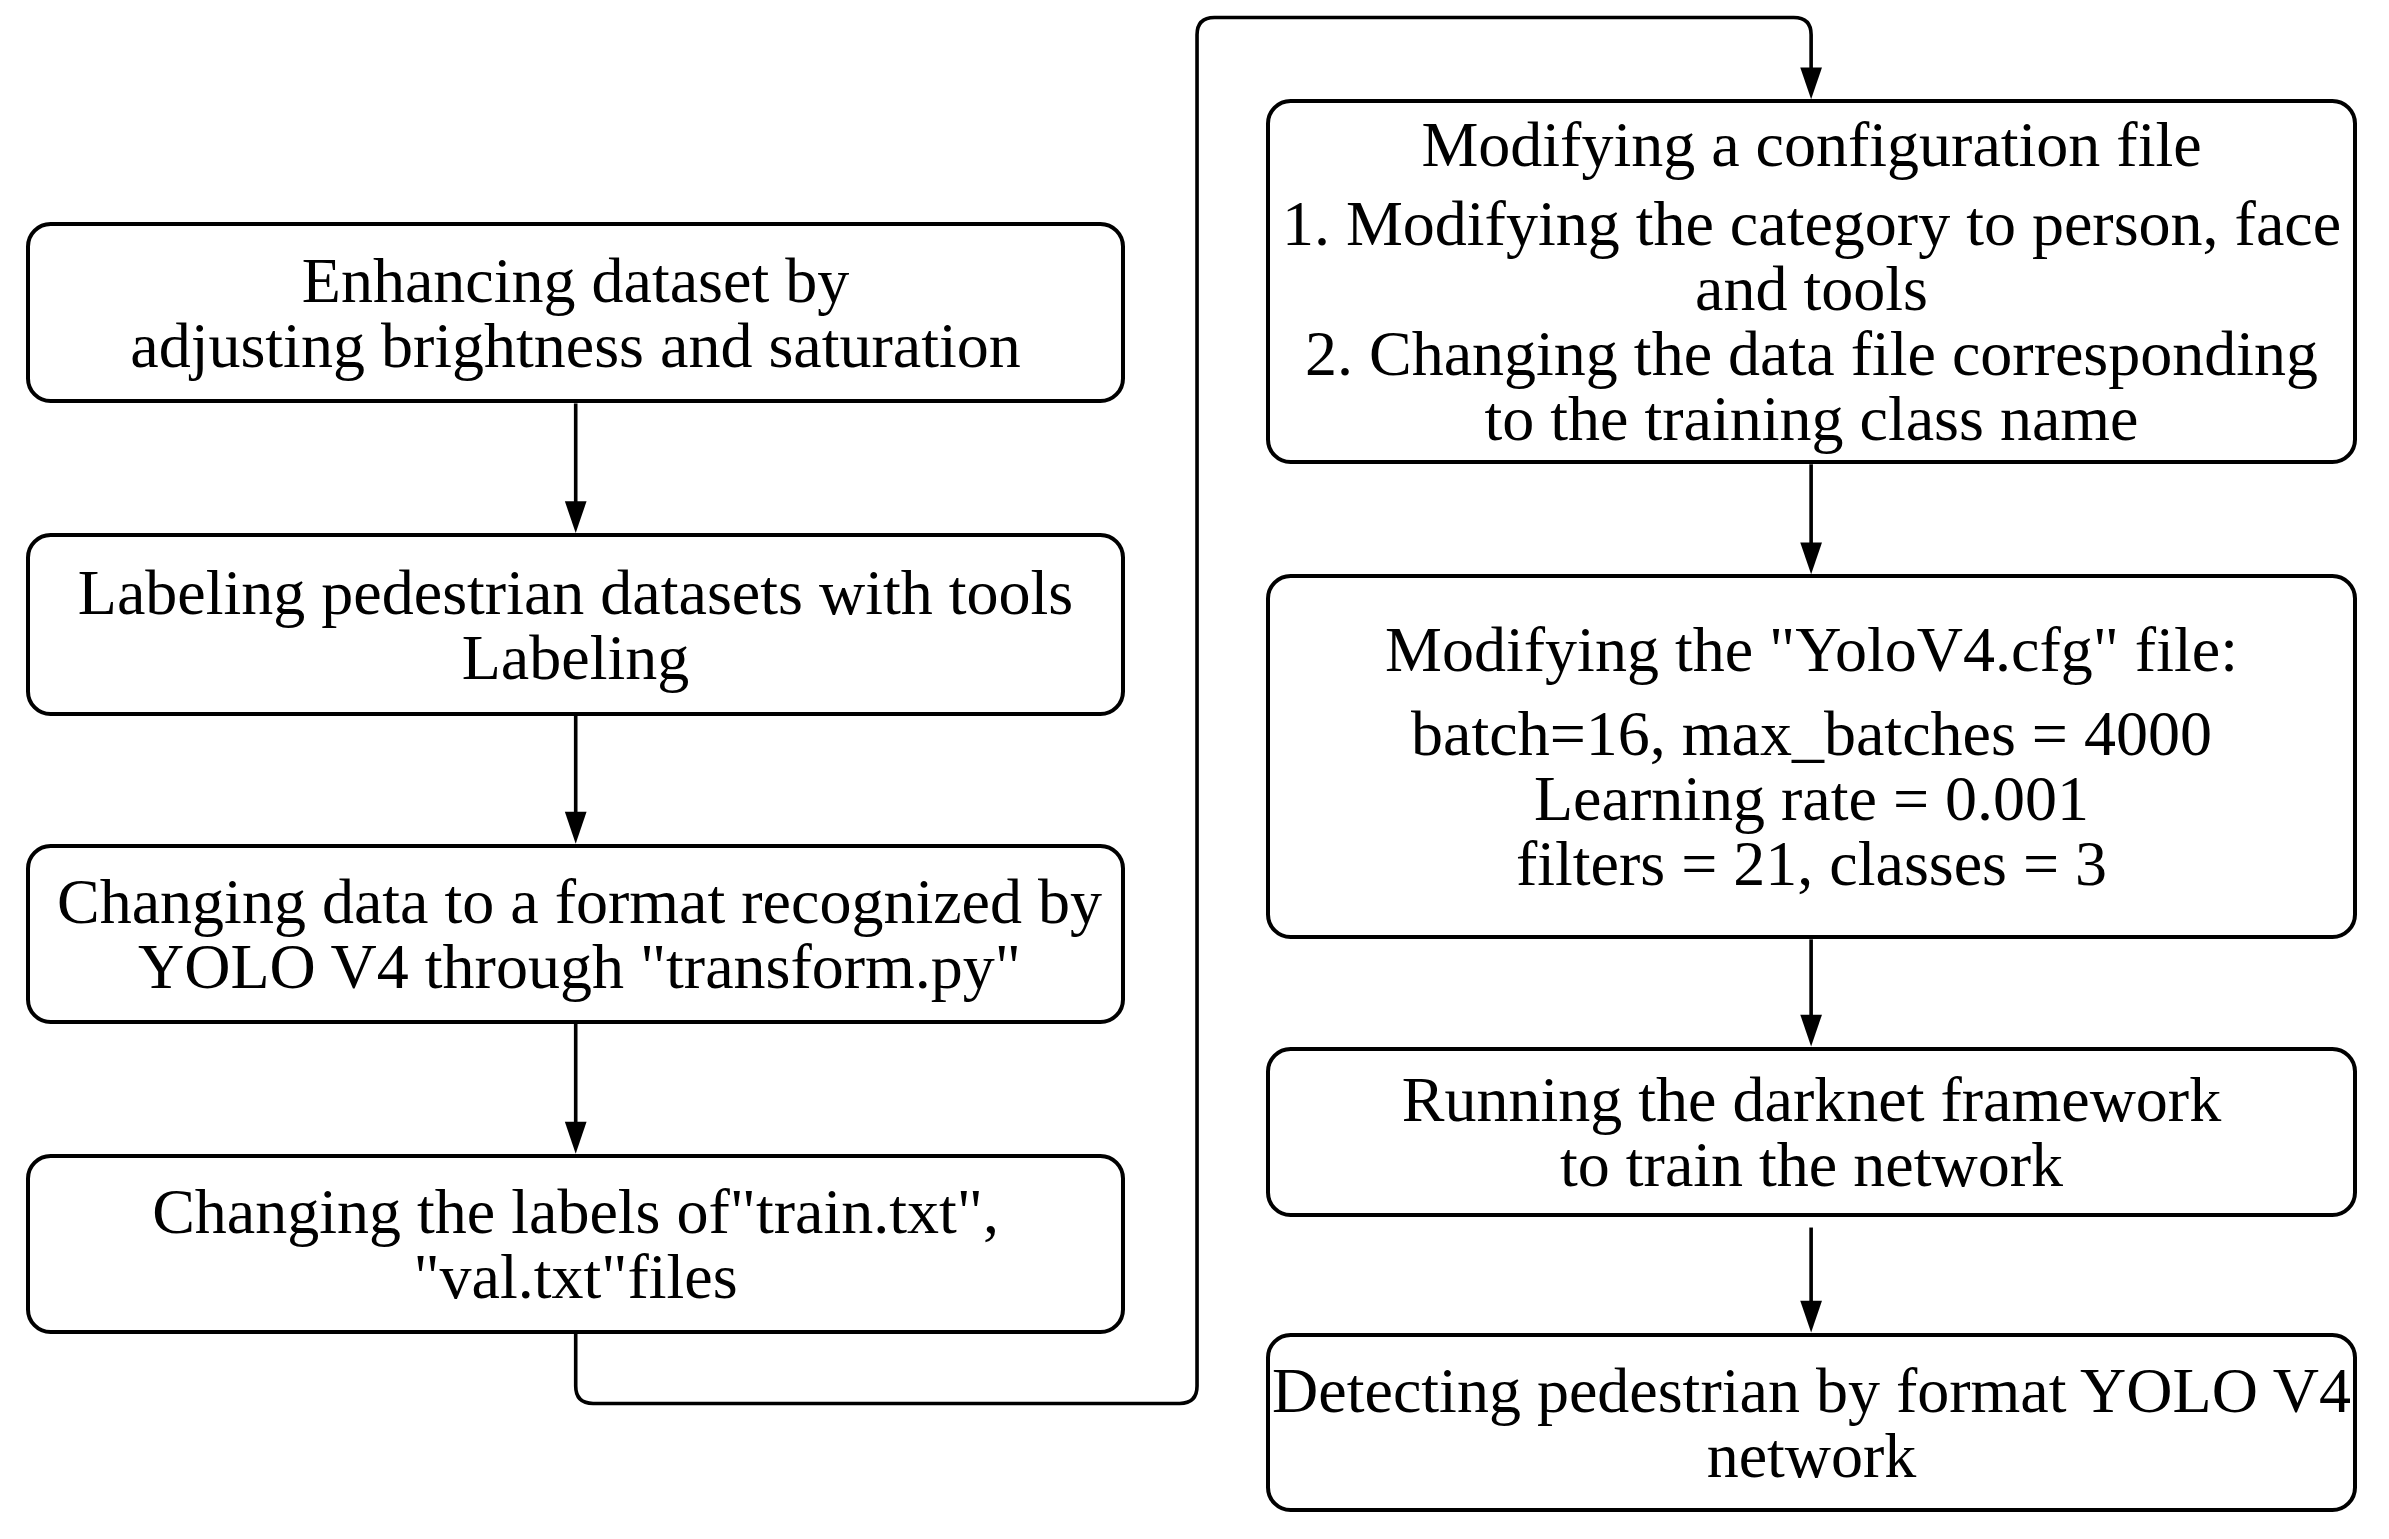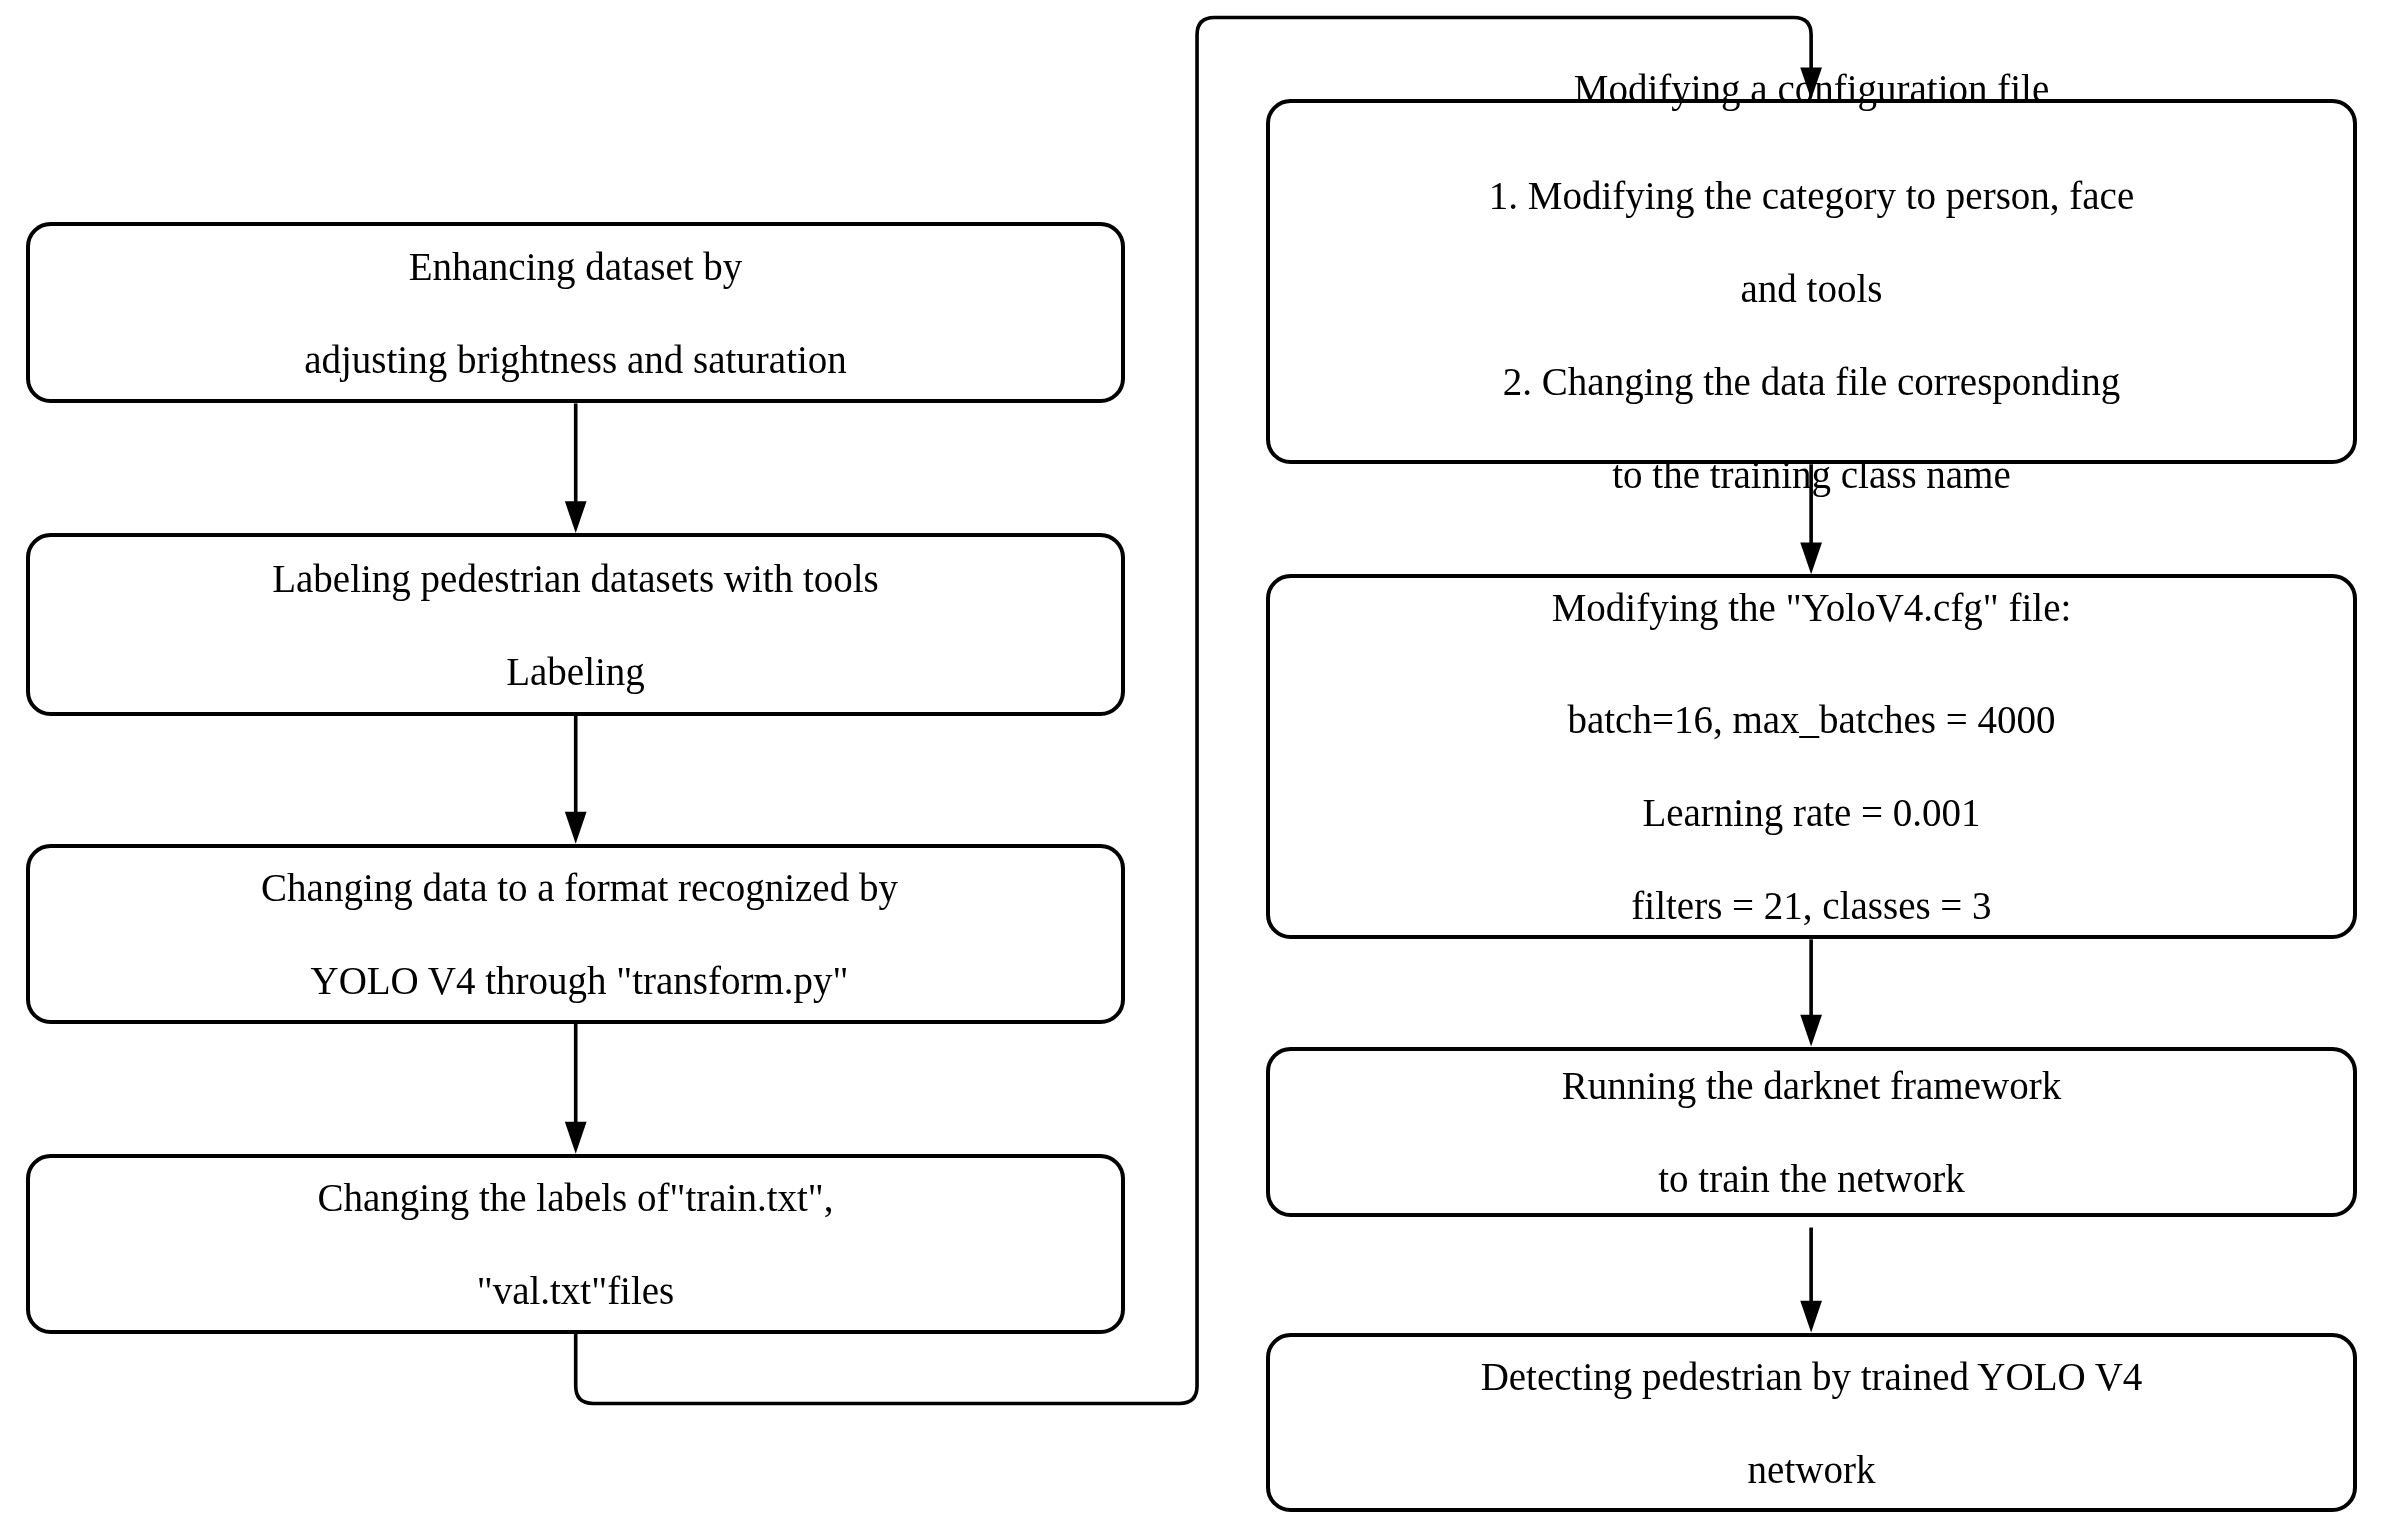--- a/index.html
+++ b/index.html
@@ -27,24 +27,23 @@
     position: absolute;
     box-sizing: border-box;
     border: 4.3px solid #000000;
     border-radius: 24.6px;
     background: #ffffff;
     display: flex;
     flex-direction: column;
     align-items: center;
     justify-content: center;
     text-align: center;
-    font-size: 39px;
+    font-size: 64px;
     line-height: 65px;
     white-space: nowrap;
-    gap: 28px;
   }
   .ln { display: block; }
   .gap-sm { margin-top: 14.5px; }
   .gap-md { margin-top: 19px; }
   path, polyline {
     fill: none;
     stroke: #000000;
     stroke-width: 5;
   }
   polygon {
@@ -129,18 +128,18 @@
     <div class="ln">Learning rate = 0.001</div>
     <div class="ln">filters = 21, classes = 3</div>
   </div>
 
   <div class="node" style="left:1266px; top:1047px; width:1091px; height:170px;">
     <div class="ln">Running the darknet framework</div>
     <div class="ln">to train the network</div>
   </div>
 
   <div class="node" style="left:1266px; top:1333px; width:1091px; height:179px;">
-    <div class="ln">Detecting pedestrian by trained YOLO V4</div>
+    <div class="ln">Detecting pedestrian by format YOLO V4</div>
     <div class="ln">network</div>
   </div>
 
 </div>
 
 
 </body></html>

